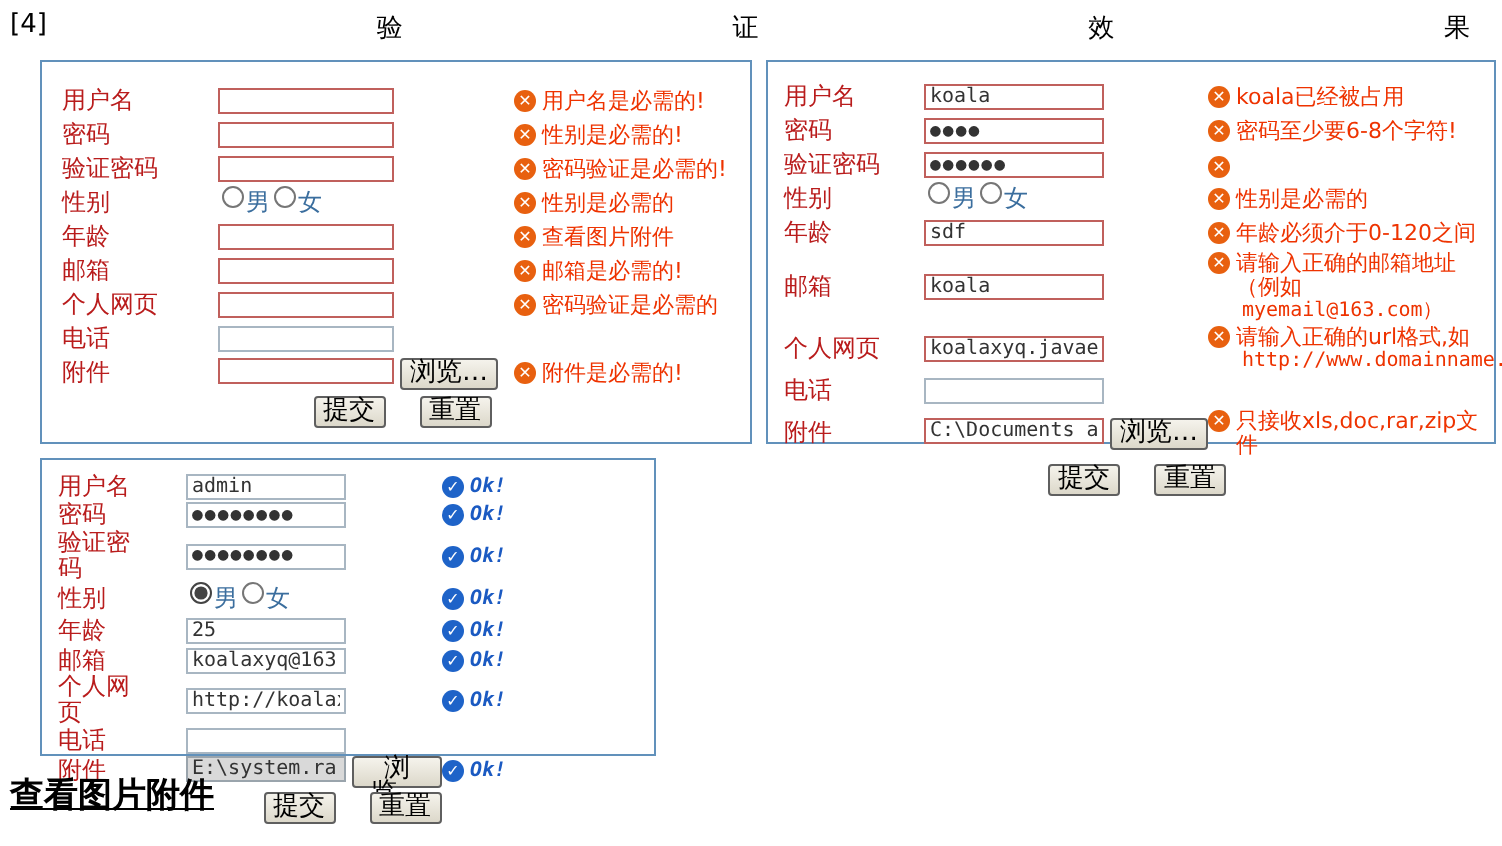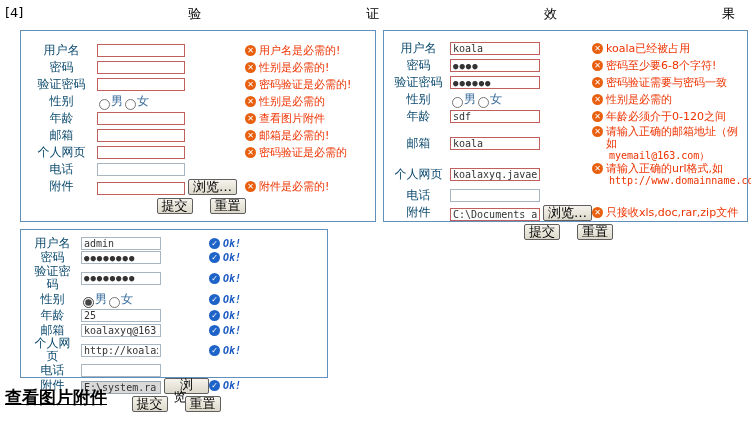--- a/index.html
+++ b/index.html
@@ -11,24 +11,24 @@
   .hdr span { white-space: nowrap; }
 
   .panel { position: absolute; border: 1px solid #6191bb; background: #fff; }
   .p1 { left: 20px;  top: 30px;  width: 356px; height: 192px; padding: 11px 4px 0 10px; }
   .p2 { left: 383px; top: 30px;  width: 365px; height: 192px; padding: 9px 2px 0 8px; }
   .p3 { left: 20px;  top: 229px; width: 308px; height: 149px; padding: 6px 4px 0 8px; }
 
   .row { display: flex; align-items: center; min-height: 17px; }
   .p3 .row { min-height: 14.6px; }
 
-  .lbl { color: #0c4a6e; text-align: center; padding-right: 5px; flex: none; line-height: 13px; }
+  .lbl { color: #b91c1c; text-align: left; padding-right: 5px; flex: none; line-height: 13px; }
   .p1 .lbl { width: 66px; } .p2 .lbl { width: 58px; } .p3 .lbl { width: 52px; }
 
-  .ctrl { flex: none; display: flex; align-items: flex-end; }
+  .ctrl { flex: none; display: flex; align-items: flex-start; margin-left: 12px; }
   .p1 .ctrl { width: 148px; } .p2 .ctrl { width: 142px; } .p3 .ctrl { width: 128px; }
 
   .inp { height: 13px; border: 1px solid #a8b6c2; background: #fff; color: #333;
          font-family: "DejaVu Sans Mono", monospace; font-size: 10px; padding: 0 2px; }
   .p1 .inp { width: 88px; } .p2 .inp { width: 90px; } .p3 .inp { width: 80px; }
   .inp.bad { border-color: #c0605c; }
   .inp.pw  { font-size: 9px; font-weight: bold; letter-spacing: 1px; }
   .inp.dis { background: #d9d9d9; border-color: #9aa4ac; }
 
   input[type="radio"] { width: 11px; height: 11px; margin: 0 1px 0 2px; accent-color: #444; }
@@ -185,21 +185,20 @@
         <span class="mtxt">密码至少要6-8个字符!</span>
       </span>
   </div>
   <div class="row">
     <span class="lbl">验证密码</span>
     <span class="ctrl">
         <input type="text" class="inp bad pw" value="●●●●●●" style="">
       </span>
     <span class="msg err">
         <span class="ic ie">✕</span>
-        <span class="mtxt">密码验证需要与密码一致</span>
       </span>
   </div>
   <div class="row">
     <span class="lbl">性别</span>
     <span class="ctrl">
         <input type="radio" name="g2" style="">
         <span class="rlbl">男</span>
         <input type="radio" name="g2" style="">
         <span class="rlbl">女</span>
       </span>

